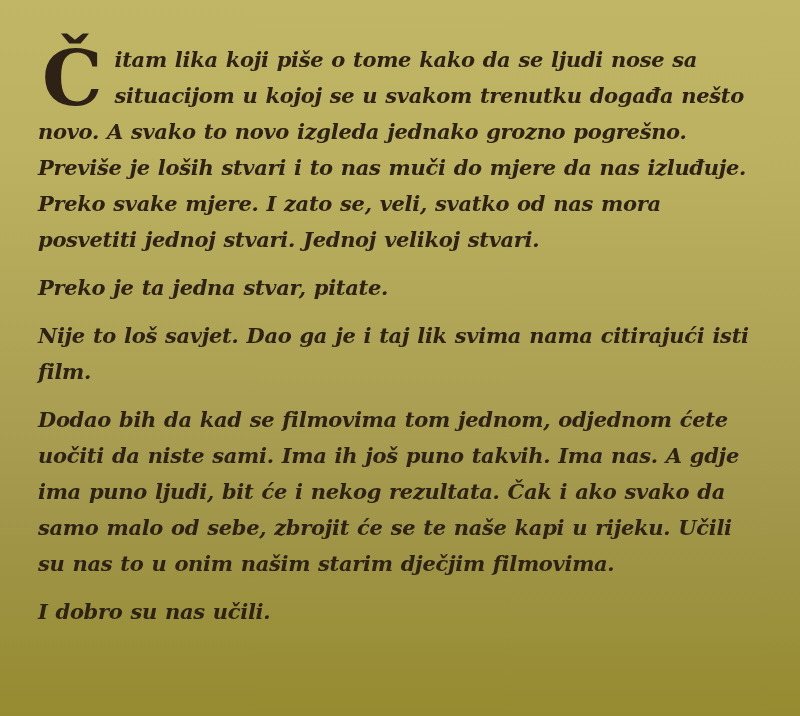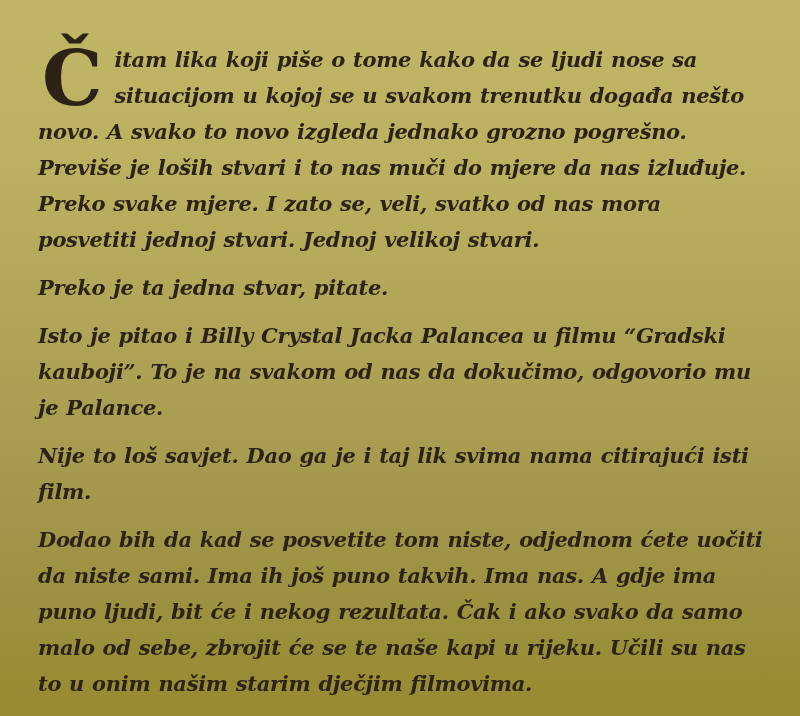--- a/index.html
+++ b/index.html
@@ -37,18 +37,17 @@
     letter-spacing: 0;
     color: #2d2215;
   }
 </style>
 </head>
 <body>
 
 <div class="page">
   <p class="para"><span class="dropcap">Č</span><span>itam lika koji piše o tome kako da se ljudi nose sa situacijom u kojoj se u svakom trenutku događa nešto novo. A svako to novo izgleda jednako grozno pogrešno. Previše je loših stvari i to nas muči do mjere da nas izluđuje. Preko svake mjere. I zato se, veli, svatko od nas mora posvetiti jednoj stvari. Jednoj velikoj stvari.</span></p>
   <p class="para">Preko je ta jedna stvar, pitate.</p>
-  <p class="para">Isto je pitao i Billy Crystal Jacka Palancea u filmu “Gradski kauboji”. To je na svakom od nas da dokučimo, odgovorio mu je Palance.</p>
   <p class="para">Nije to loš savjet. Dao ga je i taj lik svima nama citirajući isti film.</p>
-  <p class="para">Dodao bih da kad se posvetite tom niste, odjednom ćete uočiti da niste sami. Ima ih još puno takvih. Ima nas. A gdje ima puno ljudi, bit će i nekog rezultata. Čak i ako svako da samo malo od sebe, zbrojit će se te naše kapi u rijeku. Učili su nas to u onim našim starim dječjim filmovima.</p>
+  <p class="para">Dodao bih da kad se filmovima tom jednom, odjednom ćete uočiti da niste sami. Ima ih još puno takvih. Ima nas. A gdje ima puno ljudi, bit će i nekog rezultata. Čak i ako svako da samo malo od sebe, zbrojit će se te naše kapi u rijeku. Učili su nas to u onim našim starim dječjim filmovima.</p>
   <p class="para">I dobro su nas učili.</p>
 
 </div>
 
 </body></html>

